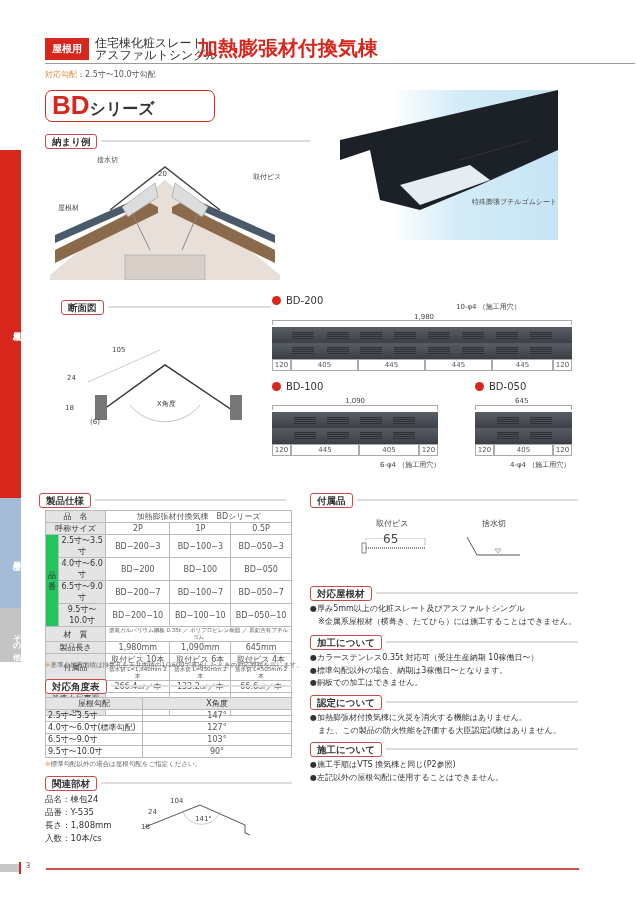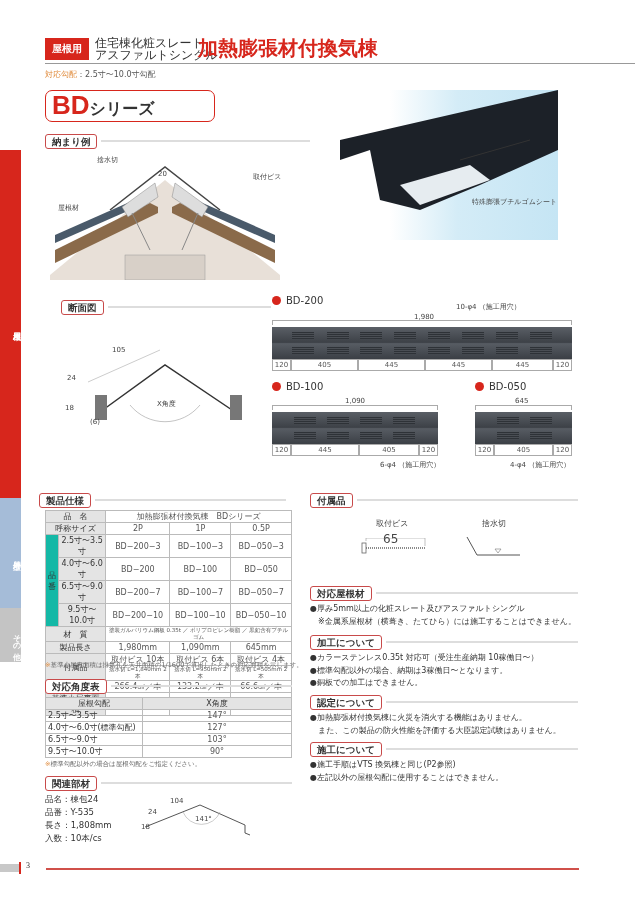--- a/index.html
+++ b/index.html
@@ -192,21 +192,21 @@
         <td class="hd" colspan="2" style="width:65px">品　名</td>
         <td colspan="3">加熱膨張材付換気棟　BDシリーズ</td>
       </tr>
   <tr>
         <td class="hd" colspan="2">呼称サイズ</td>
         <td>2P</td>
         <td>1P</td>
         <td>0.5P</td>
       </tr>
   <tr>
-        <td class="hd" rowspan="4" style="width:12px;background:#14b8a6">品番</td>
+        <td class="hd" rowspan="4" style="width:12px;background:#22c55e">品番</td>
         <td class="hd">2.5寸〜3.5寸</td>
         <td>BD−200−3</td>
         <td>BD−100−3</td>
         <td>BD−050−3</td>
       </tr>
   <tr>
         <td class="hd">4.0寸〜6.0寸</td>
         <td>BD−200</td>
         <td>BD−100</td>
         <td>BD−050</td>

